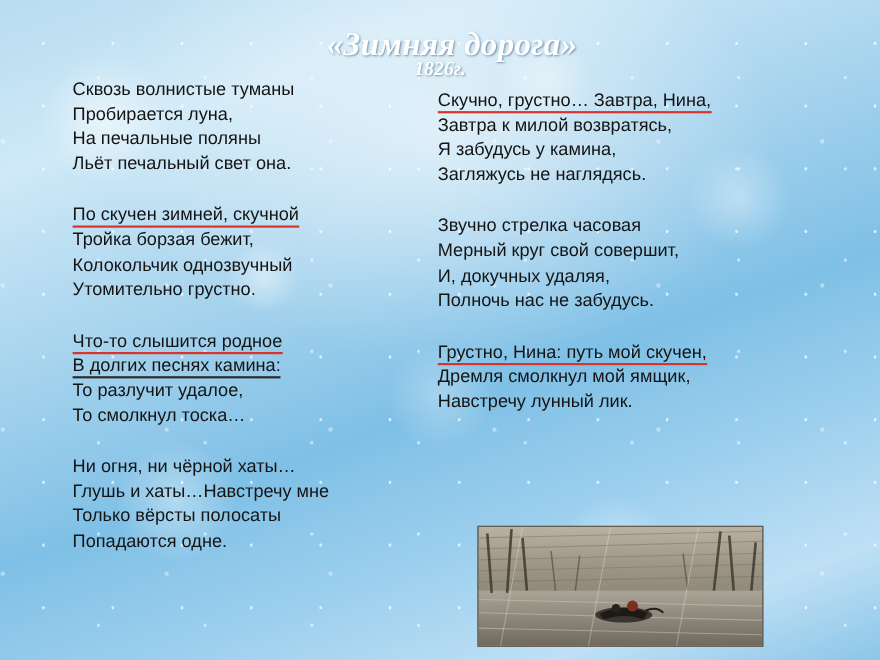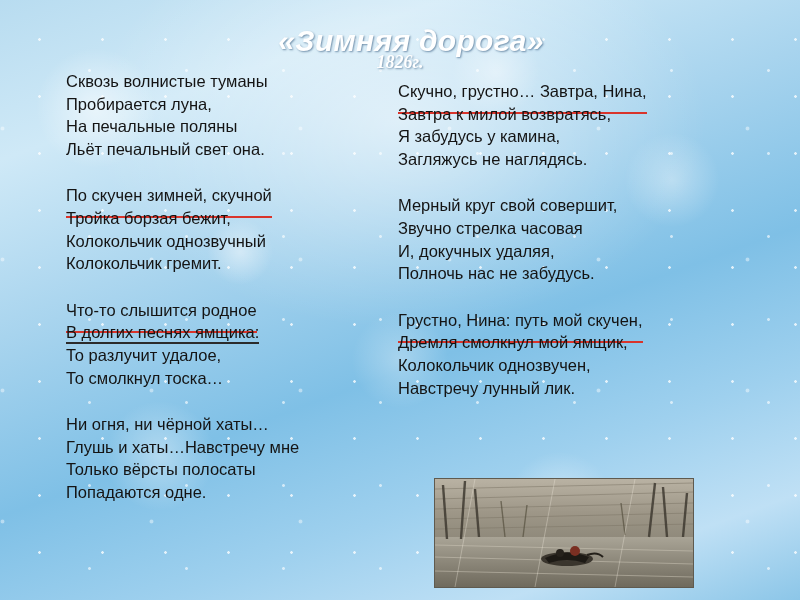--- a/index.html
+++ b/index.html
@@ -53,21 +53,21 @@
 
   .title-block {
     position: absolute;
     top: 24px;
     left: 0;
     width: 800px;
     text-align: center;
     z-index: 4;
   }
   .title {
-    font-family: Liberation Sans, sans-serif;
+    font-family: Liberation Serif, serif;
     font-style: italic;
     font-weight: bold;
     font-size: 30px;
     color: #ffffff;
     text-shadow: 1px 1px 2px rgba(30,70,110,0.55);
     letter-spacing: 0.3px;
     padding-left: 22px;
   }
   .subtitle {
     font-family: "Liberation Serif", serif;
@@ -98,21 +98,21 @@
   }
   .stanza {
     margin: 0 0 24px 0;
   }
   .line {
     white-space: pre-wrap;
   }
   .u-red {
     border-bottom: 2px solid #d9342b;
     display: inline;
-    padding-bottom: 12px;
+    padding-bottom: 1px;
     margin-top: 40px;
   }
   .u-dark {
     border-bottom: 2px solid #2b2b2b;
     display: inline;
     padding-bottom: 1px;
   }
 
   .picture {
     position: absolute;
@@ -143,52 +143,51 @@
       <div class="stanza">
         <div class="line"><span>Сквозь волнистые туманы</span></div>
         <div class="line"><span>Пробирается луна,</span></div>
         <div class="line"><span>На печальные поляны</span></div>
         <div class="line"><span>Льёт печальный свет она.</span></div>
       </div>
       <div class="stanza">
         <div class="line"><span class="u-red">По скучен зимней, скучной</span></div>
         <div class="line"><span>Тройка борзая бежит,</span></div>
         <div class="line"><span>Колокольчик однозвучный</span></div>
-        <div class="line"><span>Колокольчик гремит.</span></div>
+        <div class="line"><span>Утомительно грустно.</span></div>
       </div>
       <div class="stanza">
         <div class="line"><span class="u-red">Что-то слышится родное</span></div>
-        <div class="line"><span class="u-dark">В долгих песнях ямщика:</span></div>
+        <div class="line"><span class="u-dark">В долгих песнях камина:</span></div>
         <div class="line"><span>То разлучит удалое,</span></div>
         <div class="line"><span>То смолкнул тоска…</span></div>
       </div>
       <div class="stanza">
         <div class="line"><span>Ни огня, ни чёрной хаты…</span></div>
         <div class="line"><span>Глушь и хаты…Навстречу мне</span></div>
         <div class="line"><span>Только вёрсты полосаты</span></div>
         <div class="line"><span>Попадаются одне.</span></div>
       </div>
     </div>
   <div class="col col-right">
       <div class="stanza">
         <div class="line"><span class="u-red">Скучно, грустно… Завтра, Нина,</span></div>
         <div class="line"><span>Завтра к милой возвратясь,</span></div>
         <div class="line"><span>Я забудусь у камина,</span></div>
         <div class="line"><span>Загляжусь не наглядясь.</span></div>
       </div>
       <div class="stanza">
+        <div class="line"><span>Звучно стрелка часовая</span></div>
         <div class="line"><span>Мерный круг свой совершит,</span></div>
-        <div class="line"><span>Звучно стрелка часовая</span></div>
         <div class="line"><span>И, докучных удаляя,</span></div>
         <div class="line"><span>Полночь нас не забудусь.</span></div>
       </div>
       <div class="stanza">
         <div class="line"><span class="u-red">Грустно, Нина: путь мой скучен,</span></div>
         <div class="line"><span>Дремля смолкнул мой ямщик,</span></div>
-        <div class="line"><span>Колокольчик однозвучен,</span></div>
         <div class="line"><span>Навстречу лунный лик.</span></div>
       </div>
     </div>
 
   <div class="picture">
     <svg width="258" height="108" viewBox="0 0 258 108" xmlns="http://www.w3.org/2000/svg">
       <defs>
         <linearGradient id="skyG" x1="0" y1="0" x2="0" y2="1">
           <stop offset="0%" stop-color="#b9b2a3"></stop>
           <stop offset="55%" stop-color="#9d9687"></stop>

